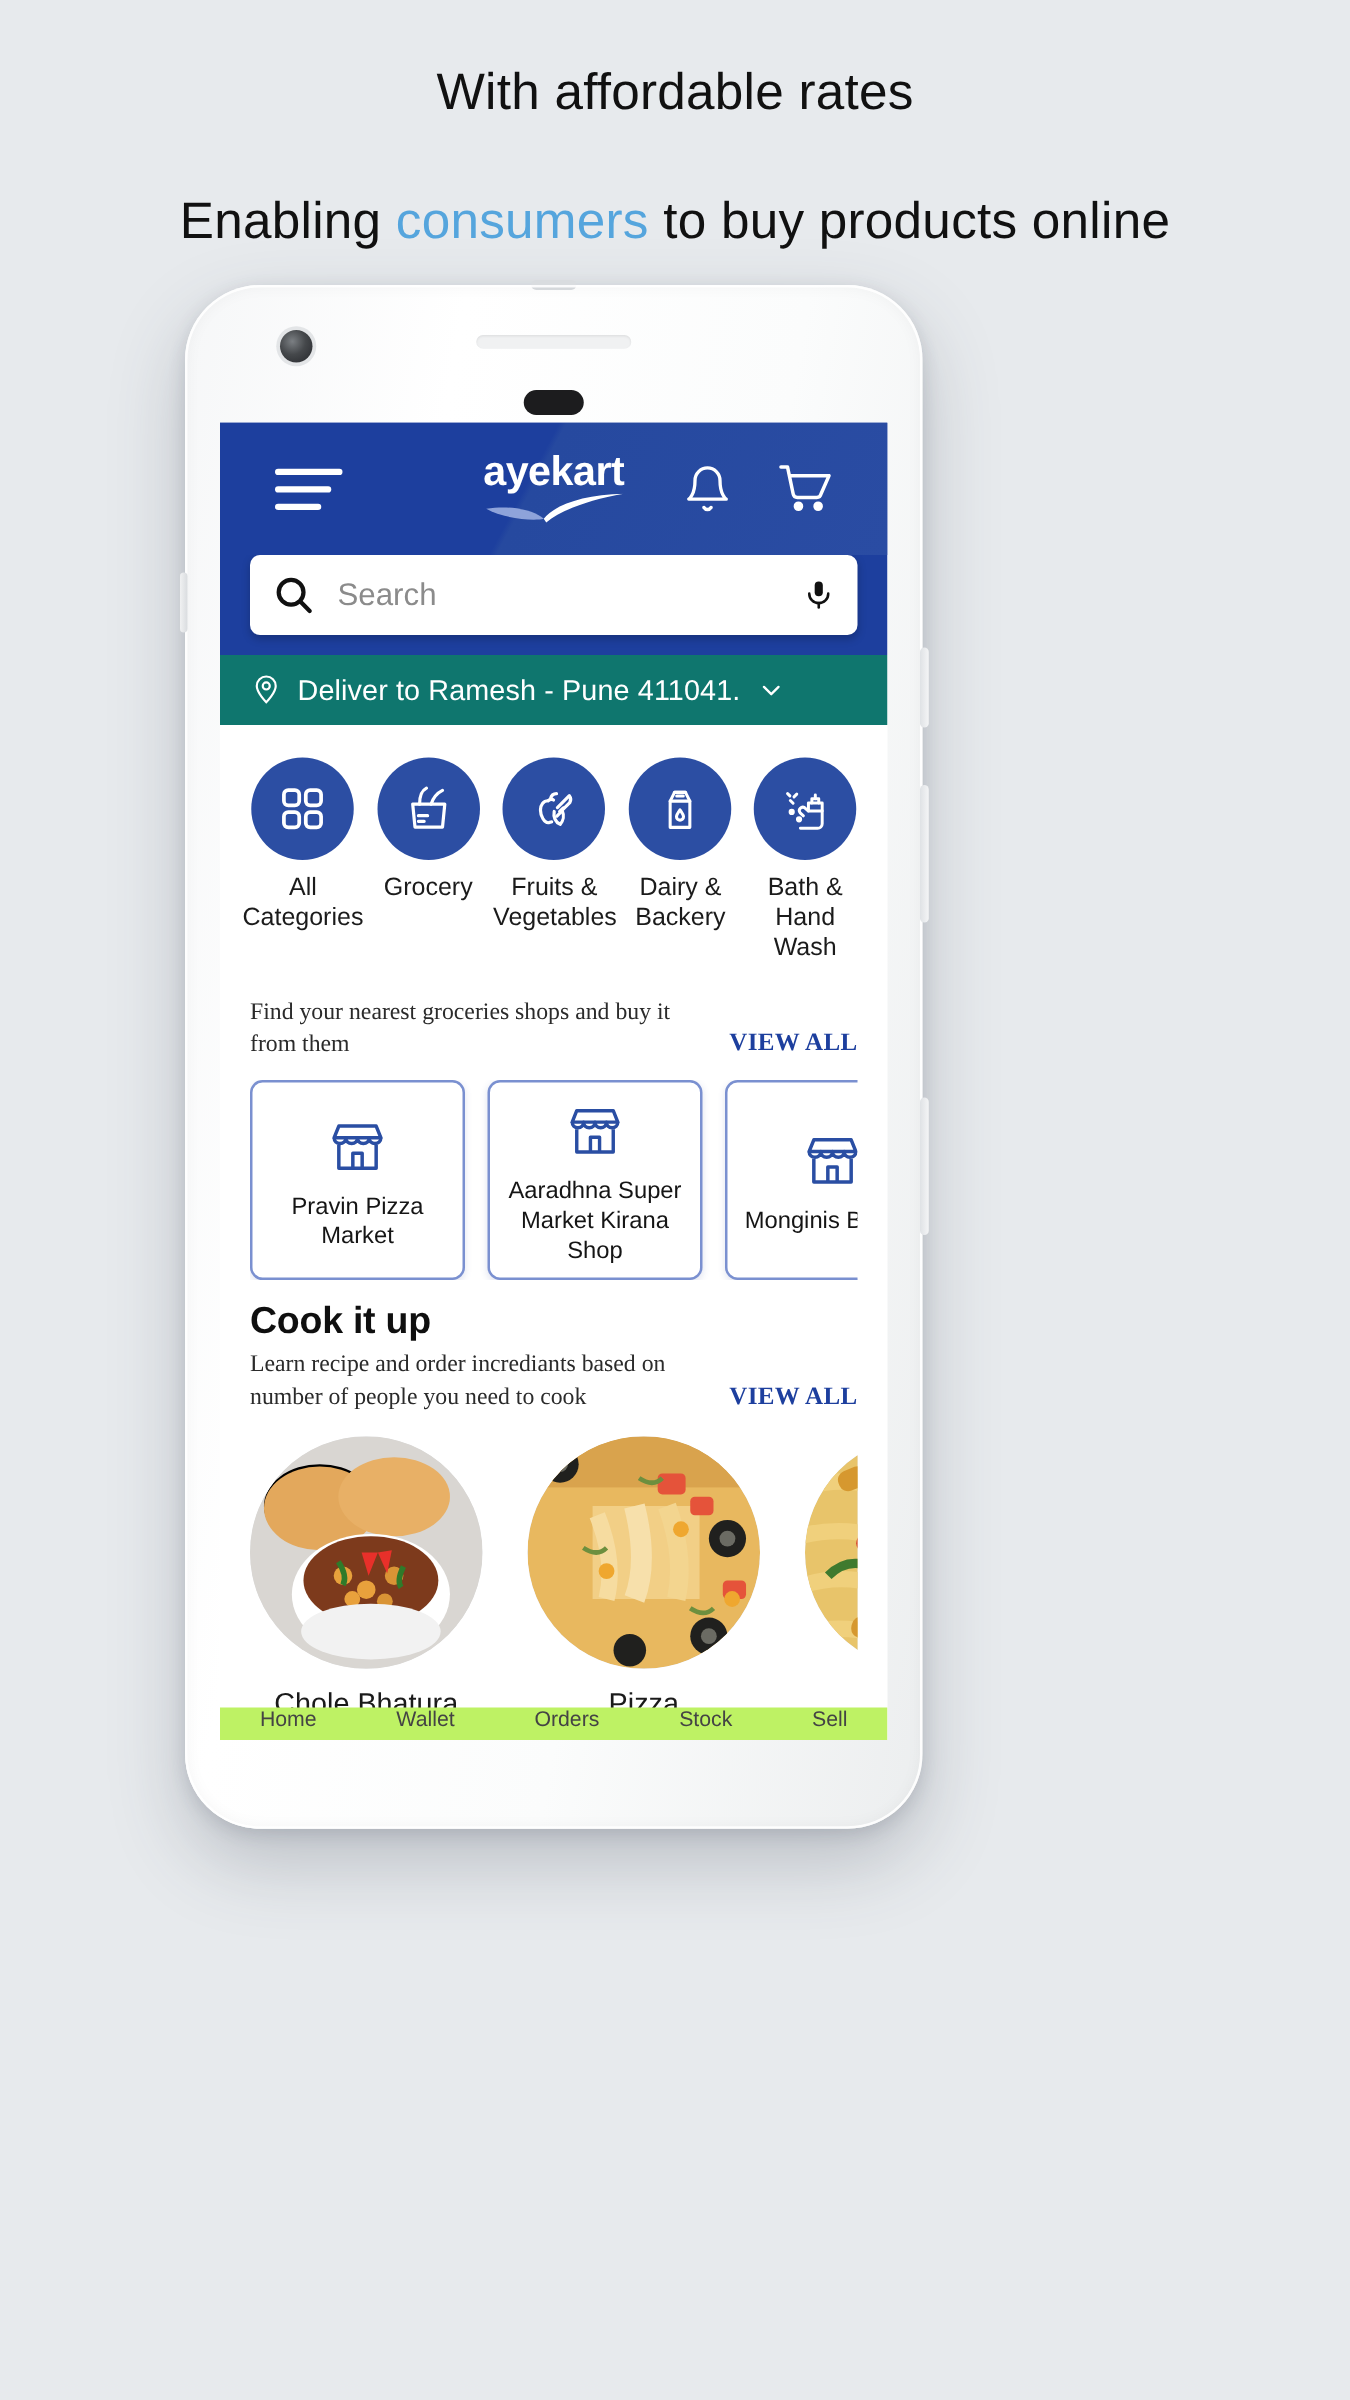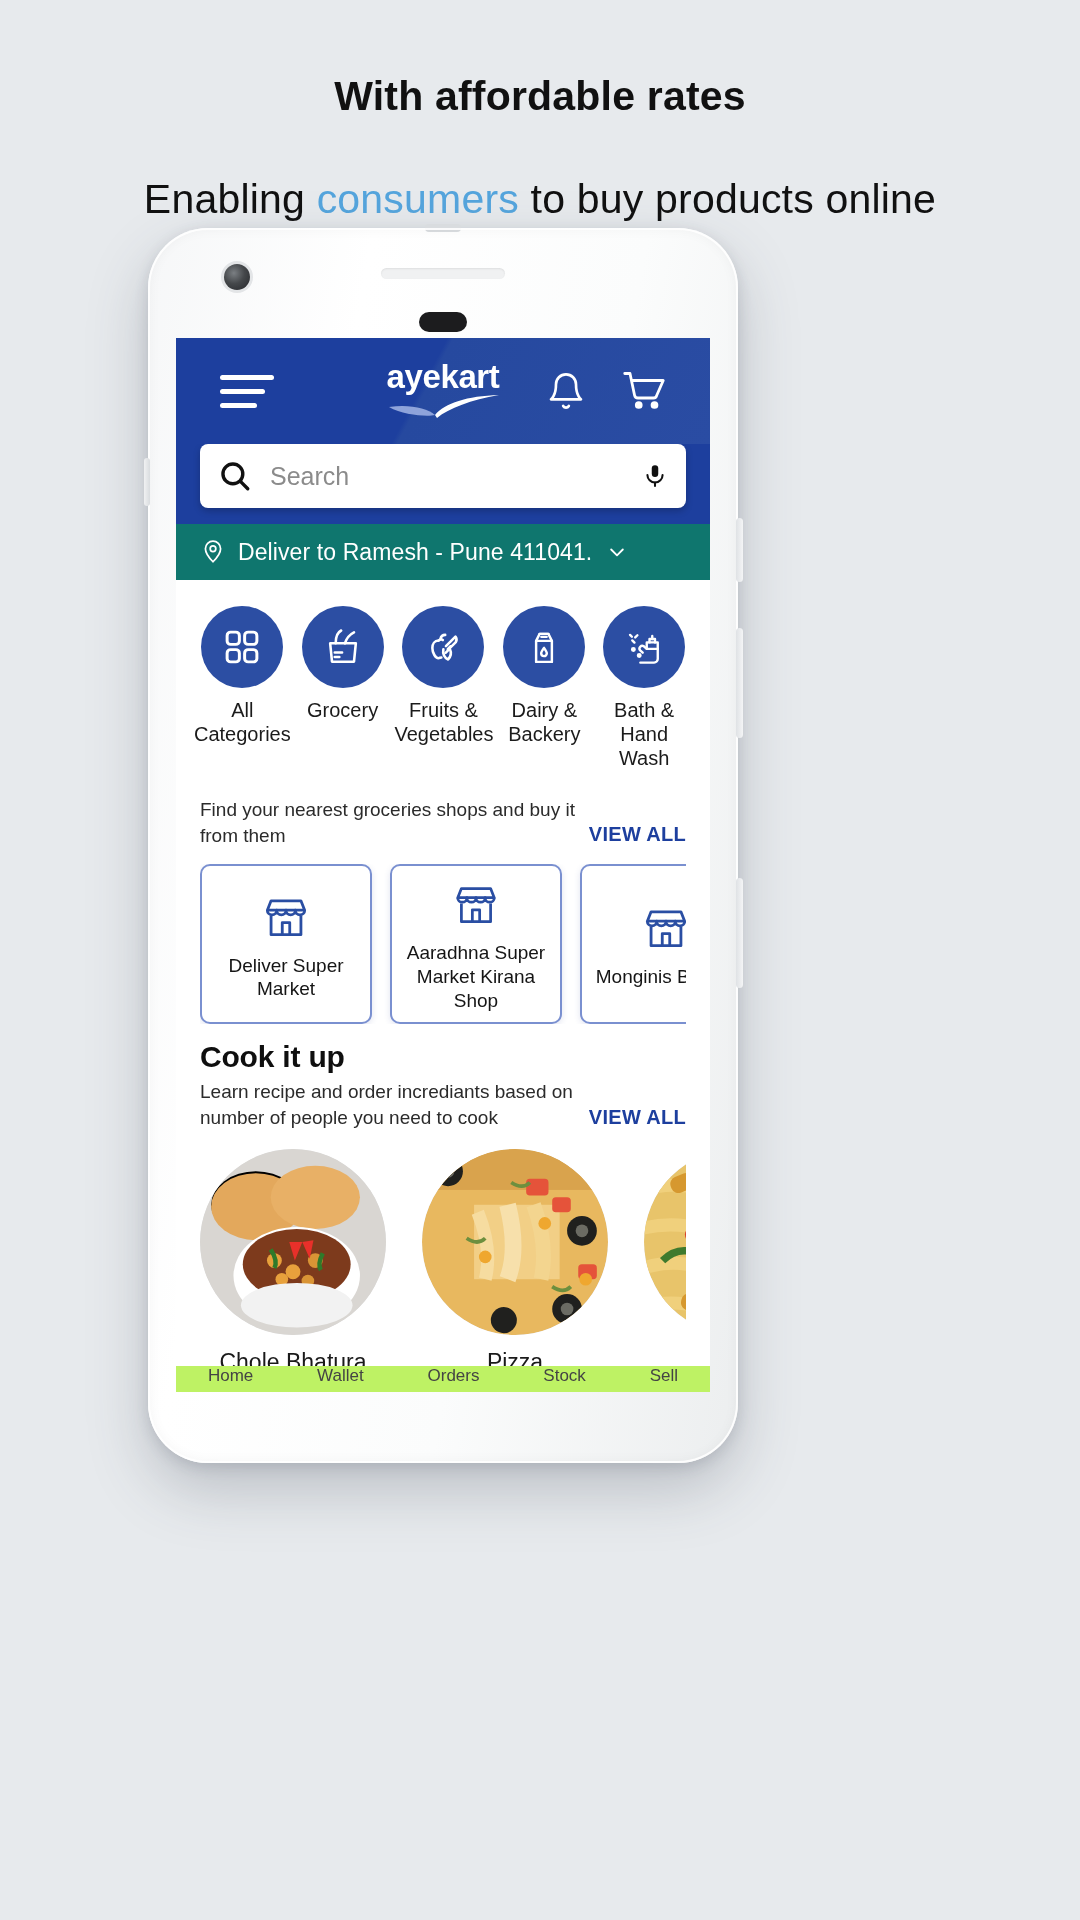--- a/index.html
+++ b/index.html
@@ -10,23 +10,22 @@
     overflow:hidden;
     position:relative;
   }
 
   
   .headline-wrap{
     position:absolute; top:0; left:0; width:1080px;
     text-align:center; padding-top:48px;
   }
   .headline-1{
-    font-size:41px; color:#111; font-weight:700; letter-spacing:.2px;
+    font-size:41px; color:#111; font-weight:400; letter-spacing:.2px;
     line-height:1.25;
-    margin-top:23px;
   }
   .headline-2{
     font-size:41px; color:#111; font-weight:400; margin-top:52px;
     line-height:1.25; letter-spacing:.2px;
   }
   .headline-2 .hl{ color:#55a5dd; }
 
   
   .phone{
     position:absolute;
@@ -140,21 +139,21 @@
   }
 
   
   .sec{ padding:16px 24px 0; }
   .sec-title{ font-size:30px; font-weight:700; color:#0f0f0f; letter-spacing:-.2px; }
   .sec-sub{ font-size:19px; color:#2b2b2b; margin-top:5px; line-height:1.35; max-width:420px; }
   .view-all{
     font-size:20px; color:#1d3f9e; font-weight:700; letter-spacing:.3px;
     white-space:nowrap; cursor:pointer; padding-bottom:2px;
   }
-  .sub-row{ display:flex; align-items:flex-end; justify-content:space-between; gap:10px; }
+  .sub-row{ display:flex; align-items:flex-end; justify-content:space-between; gap:10px;font-family:Liberation Serif, serif; }
 
   
   .shop-row{ display:flex; gap:18px; margin-top:16px; overflow:hidden; }
   .shop-card{
     min-width:172px; width:172px; height:160px; border:2px solid #7a90d0;
     border-radius:10px; background:#fff; display:flex; flex-direction:column;
     align-items:center; justify-content:center; padding:10px 8px;
     box-shadow:0 2px 6px rgba(70,90,160,.16); cursor:pointer;
   }
   .shop-name{
@@ -330,21 +329,21 @@
       </div>
 
       <div class="shop-row">
         <div class="shop-card">
           <svg width="62" height="56" viewBox="0 0 24 24" fill="none" stroke="#2a4ea3" stroke-width="1.2" stroke-linejoin="round">
             <path d="M4 9.5h16l-1.6-4H5.6L4 9.5z"></path>
             <path d="M4 9.5c0 1.2.9 2 2 2s2-.8 2-2c0 1.2.9 2 2 2s2-.8 2-2c0 1.2.9 2 2 2s2-.8 2-2c0 1.2.9 2 2 2s2-.8 2-2"></path>
             <path d="M5.6 12v8h12.8v-8"></path>
             <path d="M10.4 20v-5.2h3.2V20"></path>
           </svg>
-          <div class="shop-name">Deliver Super Market</div>
+          <div class="shop-name">Pravin Pizza Market</div>
         </div>
         <div class="shop-card">
           <svg width="62" height="56" viewBox="0 0 24 24" fill="none" stroke="#2a4ea3" stroke-width="1.2" stroke-linejoin="round">
             <path d="M4 9.5h16l-1.6-4H5.6L4 9.5z"></path>
             <path d="M4 9.5c0 1.2.9 2 2 2s2-.8 2-2c0 1.2.9 2 2 2s2-.8 2-2c0 1.2.9 2 2 2s2-.8 2-2c0 1.2.9 2 2 2s2-.8 2-2"></path>
             <path d="M5.6 12v8h12.8v-8"></path>
             <path d="M10.4 20v-5.2h3.2V20"></path>
           </svg>
           <div class="shop-name">Aaradhna Super Market Kirana Shop</div>
         </div>

